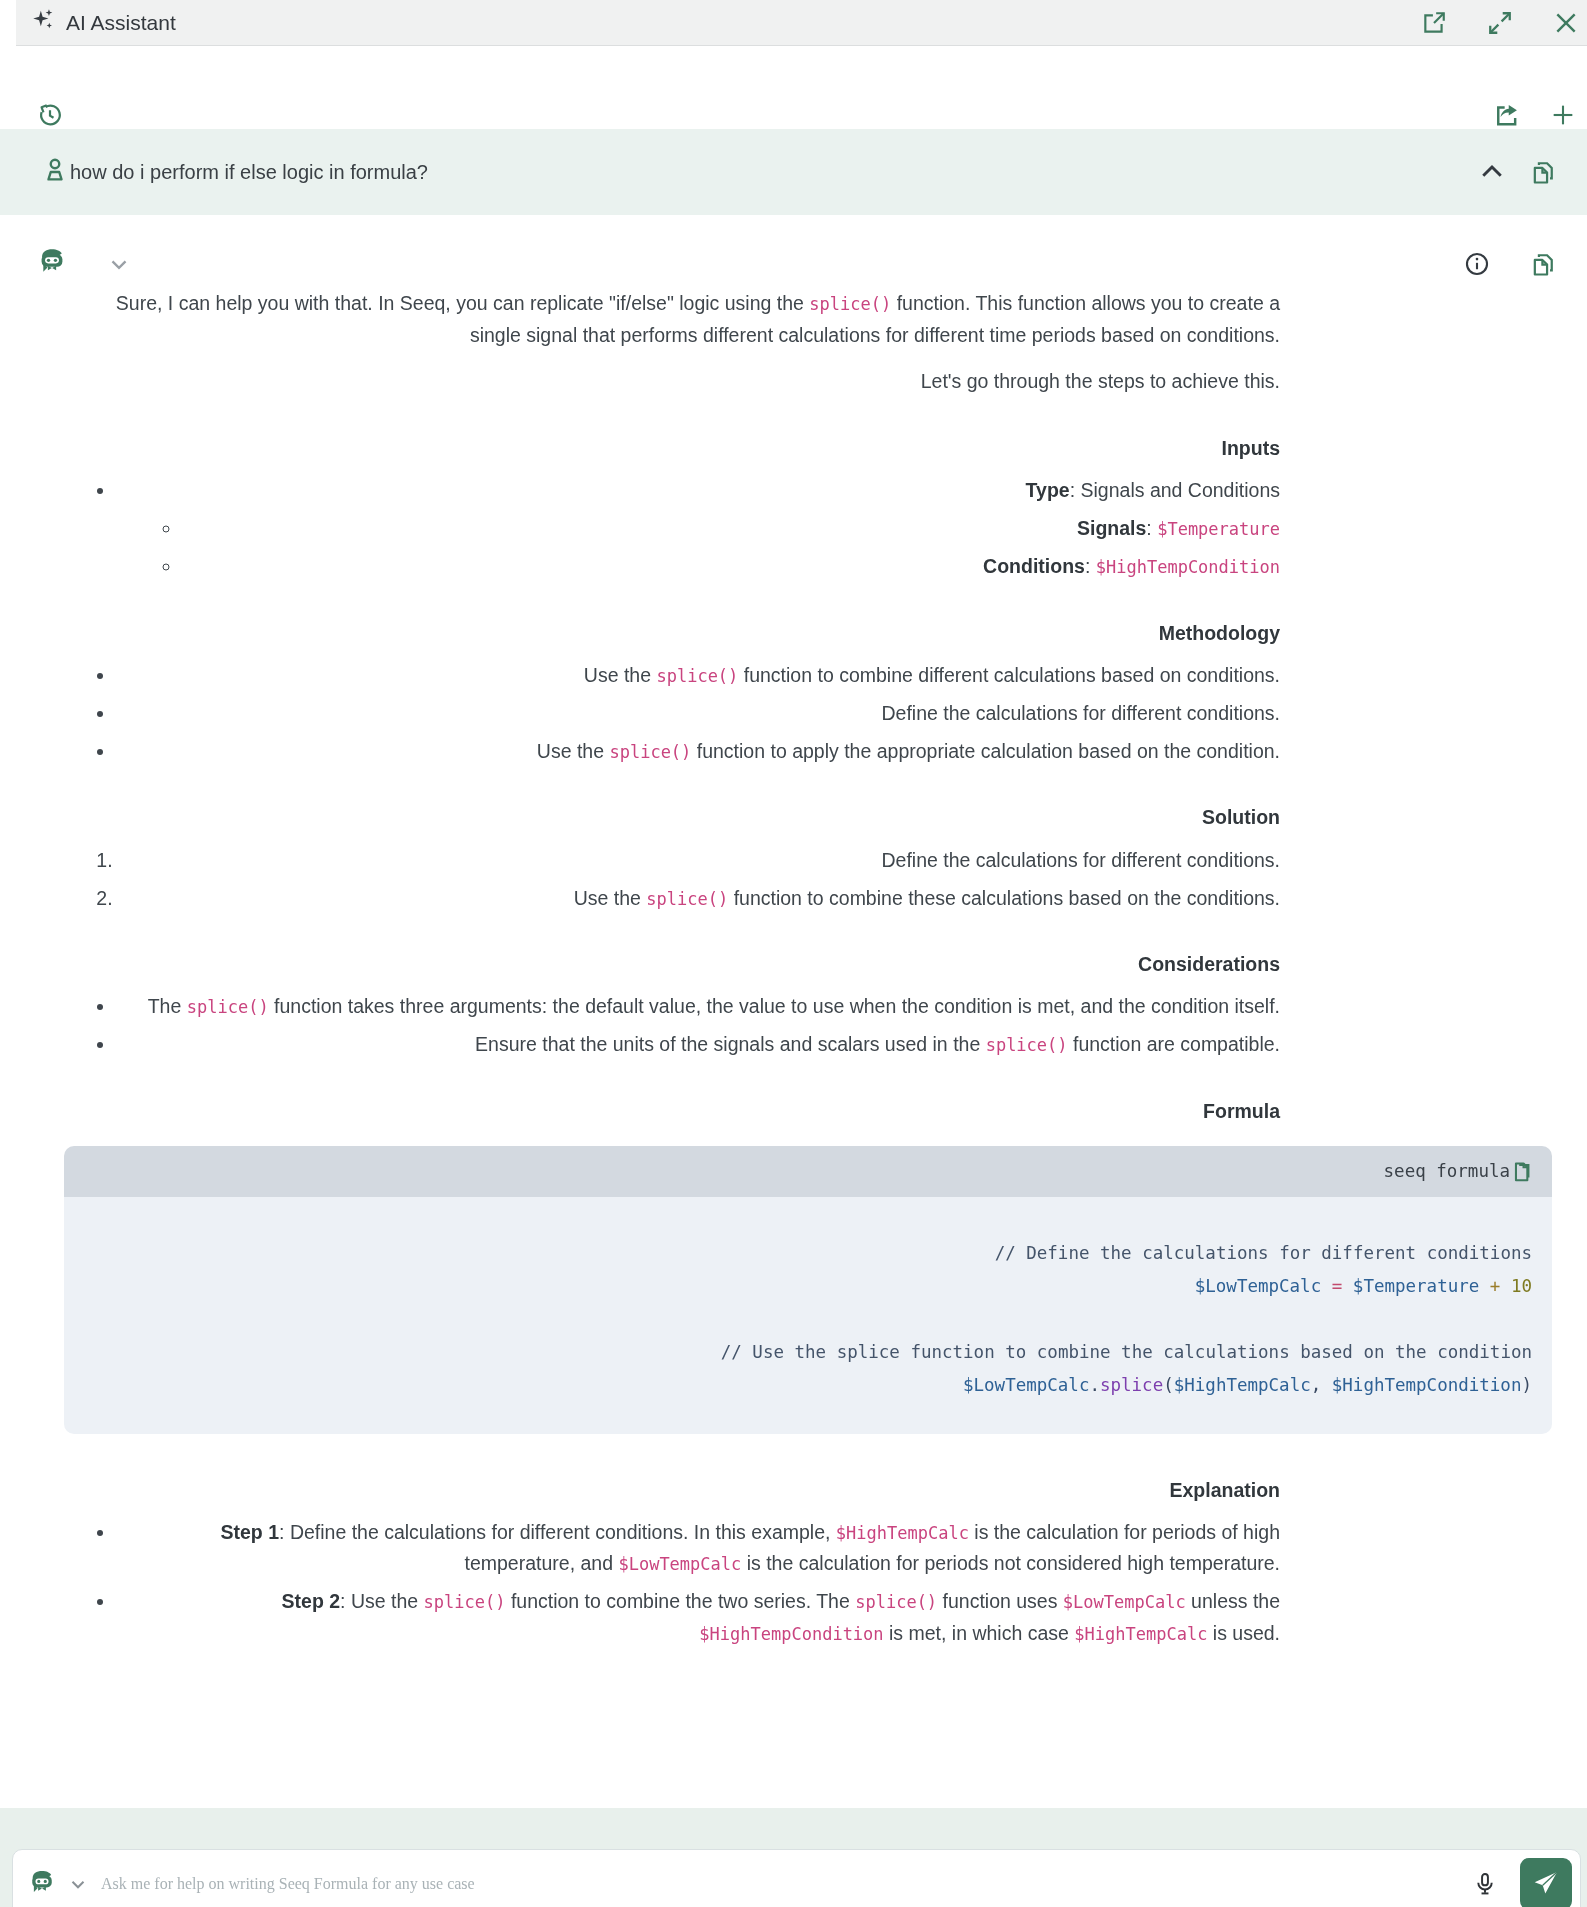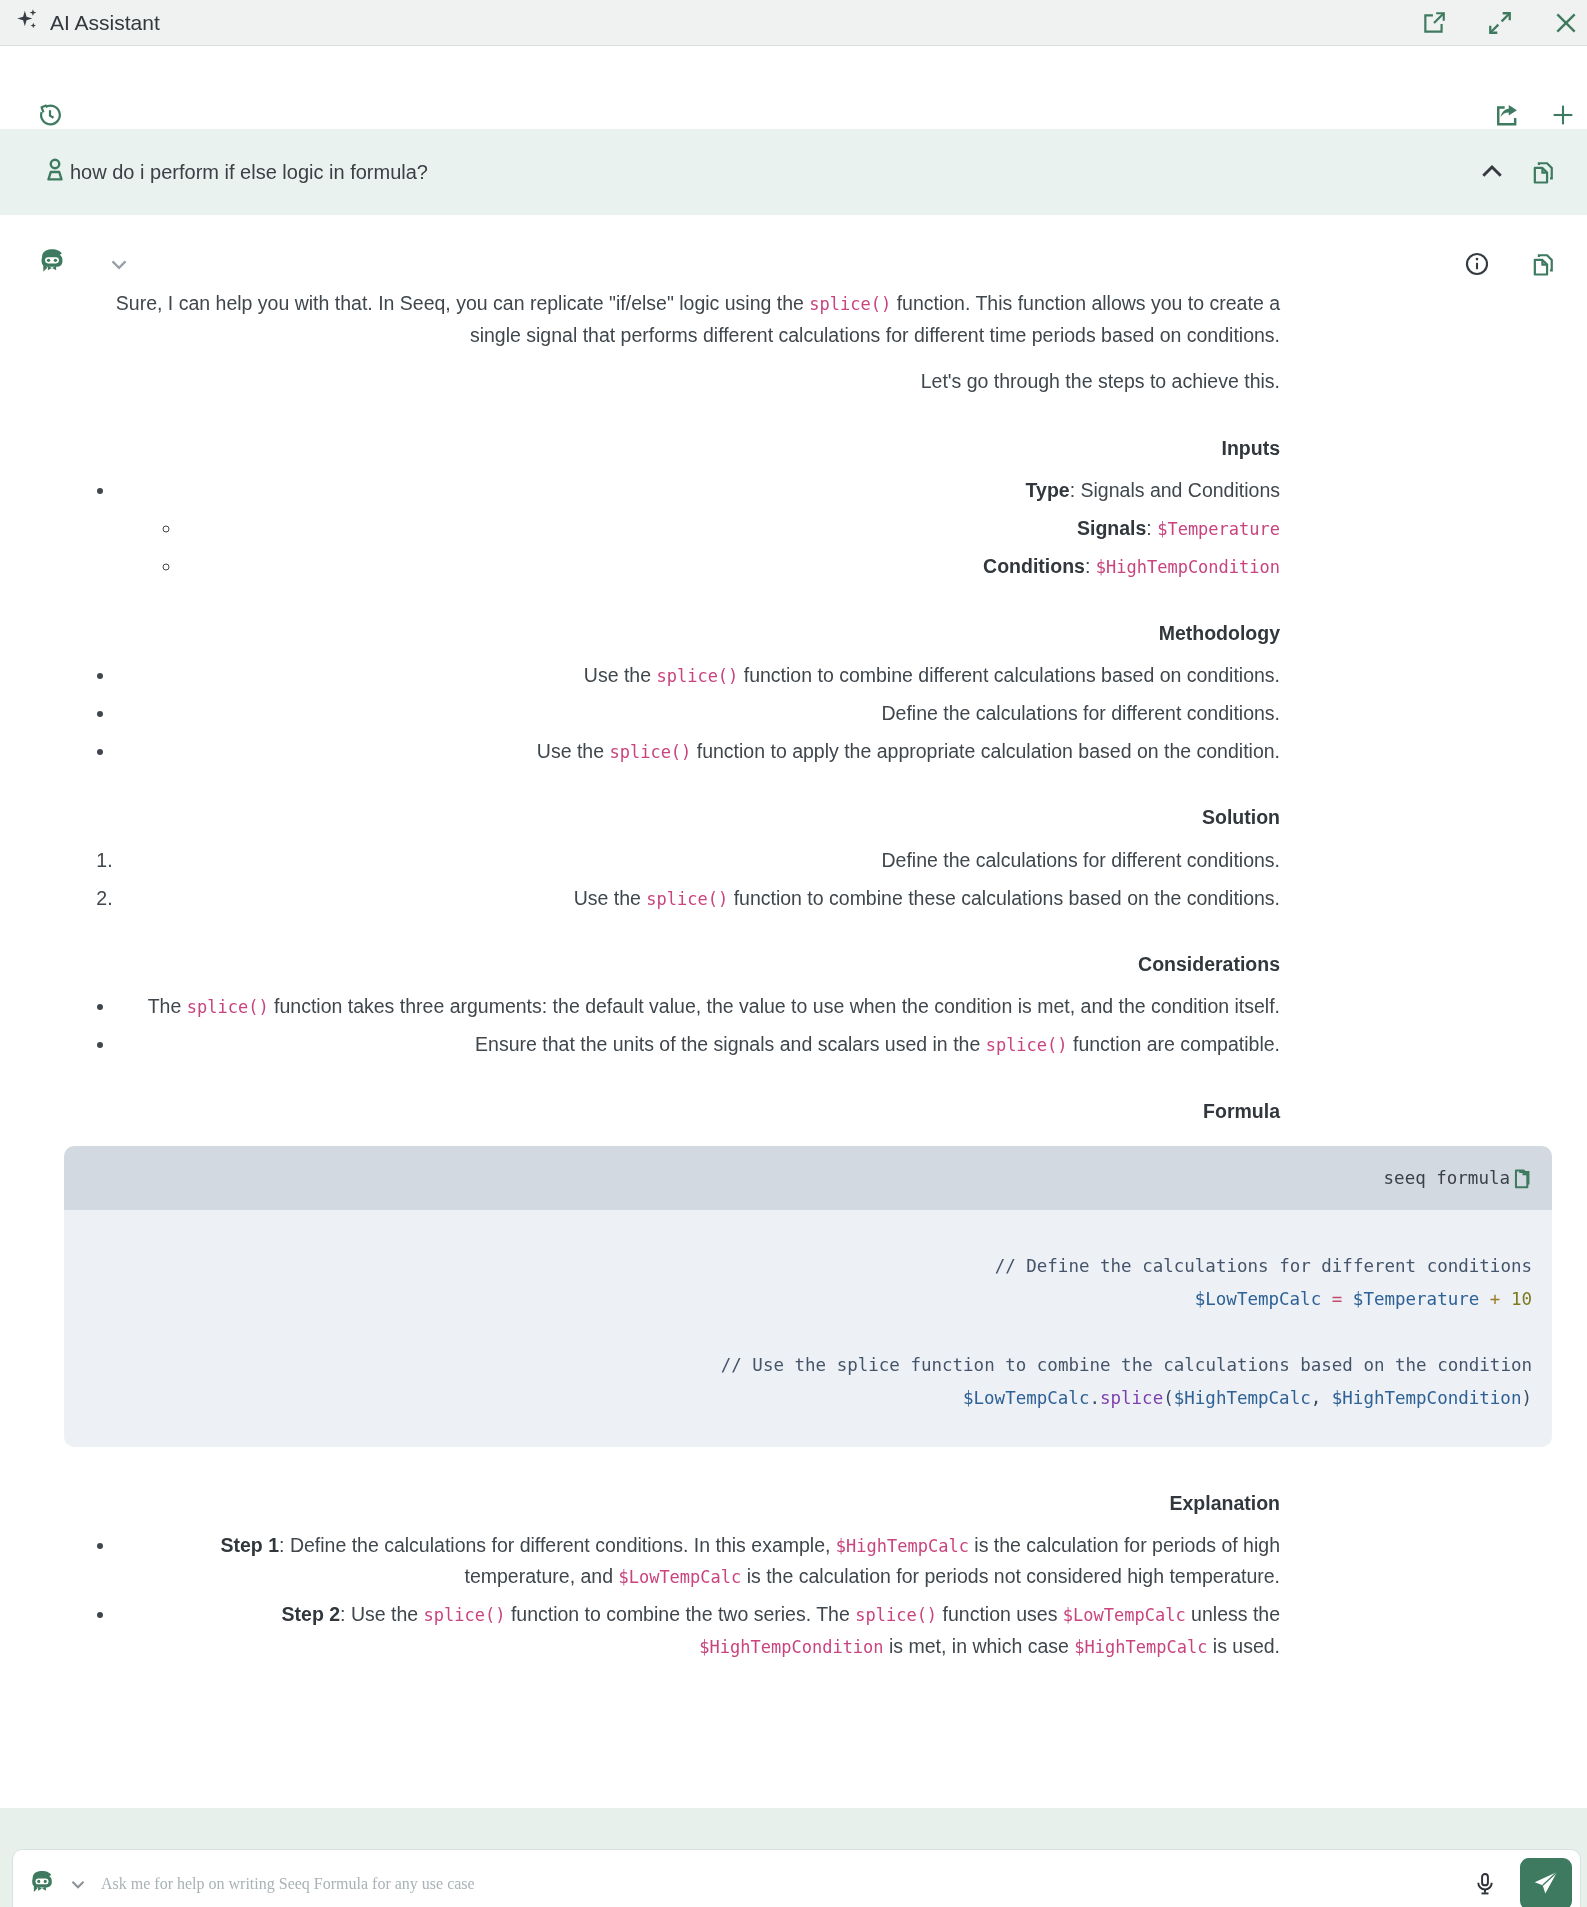--- a/index.html
+++ b/index.html
@@ -7,21 +7,21 @@
   body {
     width:1587px; height:1907px; overflow:hidden;
     font-family:"Liberation Sans", sans-serif;
     font-size:19.5px; color:#3f464c; background:#ffffff;
   }
   .app { display:flex; flex-direction:column; width:100%; height:100%; }
 
   
   .hdr {
     height:46px; flex:0 0 46px; background:#f0f1f1; border-bottom:1px solid #dcdedf;
-    display:flex; align-items:center; padding:0 8px 0 14px; gap:10px;
+    display:flex; align-items:center; padding:0 8px 0 14px; gap:10px;margin-left:16px;
   }
   .hdr-title { font-size:21px; color:#33383d; font-weight:500; flex:1; }
   .icon-btn { display:flex; align-items:center; justify-content:center; background:none; border:none; padding:0; cursor:pointer; }
   .hdr .icon-btn { margin-left:30px; }
 
   
   .tbar {
     height:83px; flex:0 0 83px; background:#ffffff;
     display:flex; align-items:flex-end; padding:0 10px 0 8px;
   }
@@ -51,21 +51,21 @@
   ul.outer { list-style:disc; }
   ul.nested { list-style:circle; margin:7px 0 0; padding-left:66px; }
   ol { list-style:decimal; padding-left:54px; }
 
   .ic { font-family:"DejaVu Sans Mono", monospace; font-size:17px; color:#c9447f; }
   .bb { font-weight:700; color:#31373c; }
 
   
   .codeblock { margin:20px 0 42px; max-width:1488px; border-radius:10px; }
   .code-head {
-    background:#d3d9e0; border-radius:10px 10px 0 0; height:64px;
+    background:#d3d9e0; border-radius:10px 10px 0 0; height:51px;
     display:flex; align-items:center; padding:8px 16px;
     font-family:"DejaVu Sans Mono", monospace; font-size:17.5px; color:#3a4148;
   }
   .code-head-label { flex:1; }
   .code-body {
     background:#edf1f6; border-radius:0 0 10px 10px;
     padding:40px 20px 32px; font-family:"DejaVu Sans Mono", monospace;
     font-size:17.5px; line-height:33px; color:#3a4a63;
   }
   .code-line { white-space:pre; }

